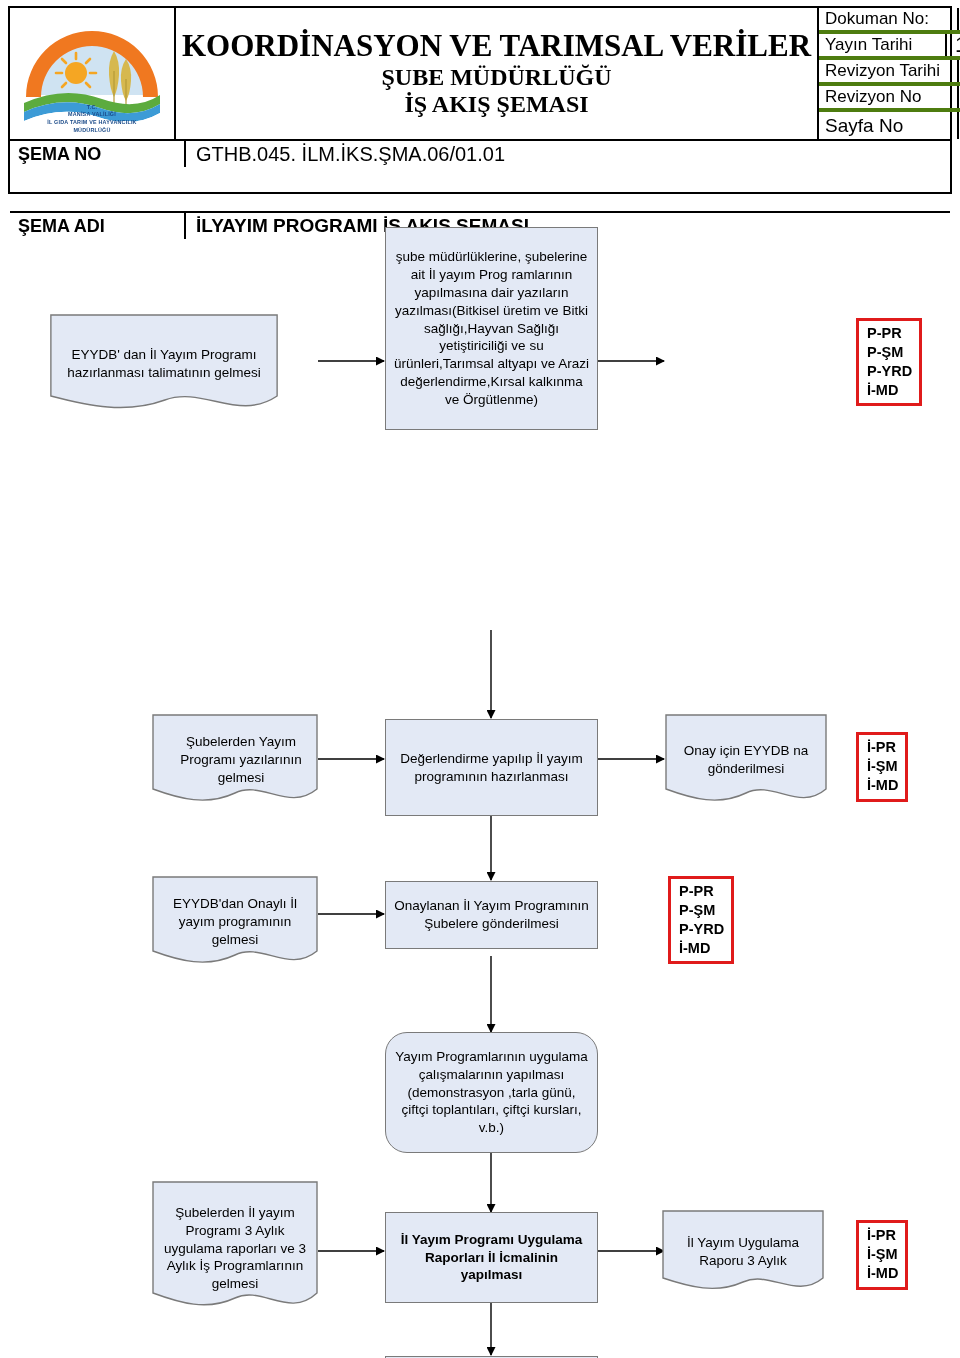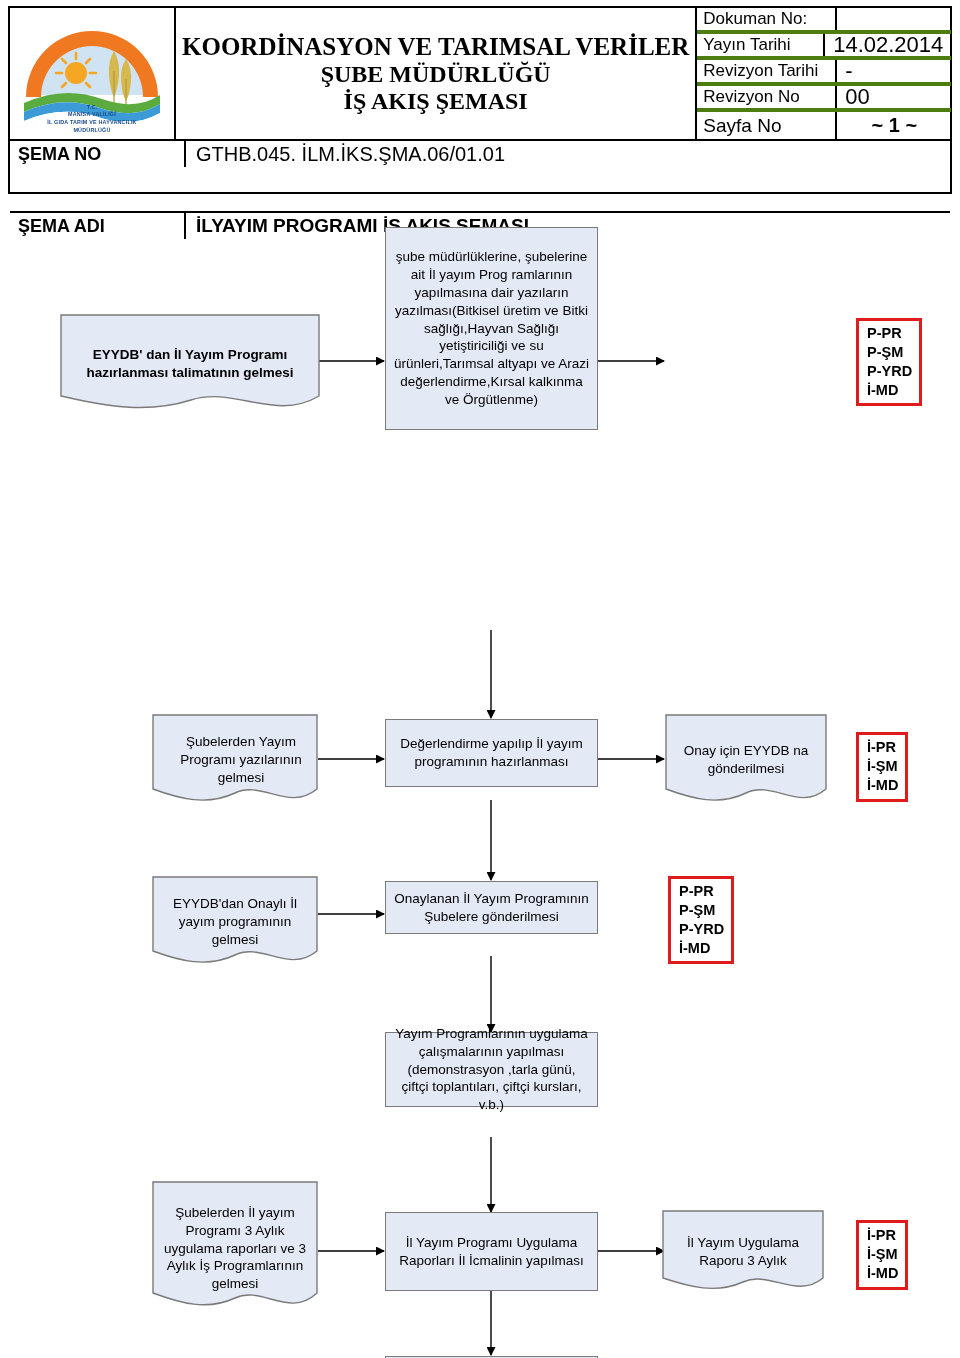--- a/index.html
+++ b/index.html
@@ -47,21 +47,21 @@
     box-sizing: border-box;
     display: flex;
     flex-direction: column;
     align-items: center;
     justify-content: center;
     padding: 4px 6px;
   }
   .doc-title-line {
     font-family: "Liberation Serif", serif;
     font-weight: bold;
-    font-size: 25px;
+    font-size: 31px;
     line-height: 1.12;
     letter-spacing: 0px;
     text-align: center;
     white-space: nowrap;
   }
   .doc-title-line.sub { font-size: 24px; }
 
   .hdr-meta-cell {
     width: 254px;
     box-sizing: border-box;
@@ -346,21 +346,21 @@
       <line x1="491" y1="1095" x2="491" y2="1159"></line>
     </g>
 
     <g stroke="#000" stroke-width="2" fill="none" data-name="offpage-connector-icon">
       <line x1="491" y1="1278" x2="491" y2="1318"></line>
       <path d="M457 1310 a38 30 0 0 0 68 0"></path>
       <path d="M457 1334 a38 30 0 0 0 68 0"></path>
     </g>
   </svg>
 
-  <div class="node doc" data-name="node-eyydb-talimat-input" style="left:60px; top:118px; width:260px; height:100px;font-weight:bold;">
+  <div class="node doc" data-name="node-eyydb-talimat-input" style="left:50px; top:118px; width:228px; height:100px;">
     <svg class="doc-bg" viewBox="0 0 260 100" preserveAspectRatio="none" data-name="document-shape-icon">
       <path d="M1,1 L259,1 L259,82 C215,108 175,72 131,86 C87,100 45,92 1,82 Z" fill="#e3e9f5" stroke="#7a7a7a" stroke-width="1.4" vector-effect="non-scaling-stroke"></path>
     </svg>
     <div class="doc-txt" data-name="node-label">EYYDB' dan İl Yayım Programı hazırlanması talimatının gelmesi</div>
   </div>
 
   <div class="node" data-name="node-sube-yazilari-process" style="left:385px; top:31px; width:213px; height:203px;">
     <span data-name="node-label">şube müdürlüklerine, şubelerine ait İl yayım Prog ramlarının yapılmasına dair yazıların yazılması(Bitkisel üretim ve Bitki sağlığı,Hayvan Sağlığı yetiştiriciliği ve su ürünleri,Tarımsal altyapı ve Arazi değerlendirme,Kırsal kalkınma ve Örgütlenme)</span>
   </div>
 
@@ -378,21 +378,21 @@
     [data-name="tag-box-row5"] { left: 856px; top: 1024px; }
   </style>
 
   <div class="node doc" data-name="node-subelerden-yayim-input" style="left:152px; top:518px; width:166px; height:92px;padding-left:12px;">
     <svg class="doc-bg" viewBox="0 0 166 92" preserveAspectRatio="none" data-name="document-shape-icon">
       <path d="M1,1 L165,1 L165,75 C137,98 110,66 83,79 C55,92 28,85 1,75 Z" fill="#e3e9f5" stroke="#7a7a7a" stroke-width="1.4" vector-effect="non-scaling-stroke"></path>
     </svg>
     <div class="doc-txt" data-name="node-label">Şubelerden Yayım Programı yazılarının gelmesi</div>
   </div>
 
-  <div class="node" data-name="node-degerlendirme-process" style="left:385px; top:523px; width:213px; height:68px;">
+  <div class="node" data-name="node-degerlendirme-process" style="left:385px; top:523px; width:213px; height:97px;">
     <span data-name="node-label">Değerlendirme yapılıp İl yayım programının hazırlanması</span>
   </div>
 
   <div class="node doc" data-name="node-onay-icin-eyydb-output" style="left:665px; top:518px; width:162px; height:92px;">
     <svg class="doc-bg" viewBox="0 0 162 92" preserveAspectRatio="none" data-name="document-shape-icon">
       <path d="M1,1 L161,1 L161,75 C134,98 108,66 81,79 C54,92 28,85 1,75 Z" fill="#e3e9f5" stroke="#7a7a7a" stroke-width="1.4" vector-effect="non-scaling-stroke"></path>
     </svg>
     <div class="doc-txt" data-name="node-label">Onay için EYYDB na gönderilmesi</div>
   </div>
 
@@ -402,43 +402,43 @@
     <div data-name="tag-line">İ-MD</div>
   </div>
 
   <div class="node doc" data-name="node-eyydb-onayli-input" style="left:152px; top:680px; width:166px; height:92px;">
     <svg class="doc-bg" viewBox="0 0 166 92" preserveAspectRatio="none" data-name="document-shape-icon">
       <path d="M1,1 L165,1 L165,75 C137,98 110,66 83,79 C55,92 28,85 1,75 Z" fill="#e3e9f5" stroke="#7a7a7a" stroke-width="1.4" vector-effect="non-scaling-stroke"></path>
     </svg>
     <div class="doc-txt" data-name="node-label">EYYDB'dan Onaylı İl yayım programının gelmesi</div>
   </div>
 
-  <div class="node" data-name="node-onaylanan-subelere-process" style="left:385px; top:685px; width:213px; height:53px;">
+  <div class="node" data-name="node-onaylanan-subelere-process" style="left:385px; top:685px; width:213px; height:68px;">
     <span data-name="node-label">Onaylanan İl Yayım Programının  Şubelere gönderilmesi</span>
   </div>
 
   <div class="tagbox" data-name="tag-box-row3">
     <div data-name="tag-line">P-PR</div>
     <div data-name="tag-line">P-ŞM</div>
     <div data-name="tag-line">P-YRD</div>
     <div data-name="tag-line">İ-MD</div>
   </div>
 
-  <div class="node" data-name="node-uygulama-calismalari-process" style="left:385px; top:836px; width:213px; height:75px;">
+  <div class="node" data-name="node-uygulama-calismalari-process" style="left:385px; top:836px; width:213px; height:121px;border-radius:22px;">
     <span data-name="node-label">Yayım Programlarının uygulama çalışmalarının yapılması (demonstrasyon ,tarla günü, çiftçi toplantıları, çiftçi kursları, v.b.)</span>
   </div>
 
   <div class="node doc" data-name="node-subelerden-3aylik-input" style="left:152px; top:985px; width:166px; height:135px;">
     <svg class="doc-bg" viewBox="0 0 166 135" preserveAspectRatio="none" data-name="document-shape-icon">
       <path d="M1,1 L165,1 L165,112 C137,138 110,104 83,117 C55,130 28,122 1,112 Z" fill="#e3e9f5" stroke="#7a7a7a" stroke-width="1.4" vector-effect="non-scaling-stroke"></path>
     </svg>
     <div class="doc-txt" data-name="node-label">Şubelerden İl yayım Programı 3 Aylık uygulama raporları ve 3 Aylık İş Programlarının gelmesi</div>
   </div>
 
-  <div class="node" data-name="node-il-icmal-process" style="left:385px; top:1016px; width:213px; height:79px;">
+  <div class="node" data-name="node-il-icmal-process" style="left:385px; top:1016px; width:213px; height:91px;font-weight:bold;">
     <span data-name="node-label">İl Yayım Programı Uygulama Raporları İl İcmalinin yapılması</span>
   </div>
 
   <div class="node doc" data-name="node-uygulama-raporu-output" style="left:662px; top:1014px; width:162px; height:84px;">
     <svg class="doc-bg" viewBox="0 0 162 84" preserveAspectRatio="none" data-name="document-shape-icon">
       <path d="M1,1 L161,1 L161,68 C134,90 108,60 81,72 C54,84 28,77 1,68 Z" fill="#e3e9f5" stroke="#7a7a7a" stroke-width="1.4" vector-effect="non-scaling-stroke"></path>
     </svg>
     <div class="doc-txt" data-name="node-label">İl Yayım Uygulama Raporu 3 Aylık</div>
   </div>
 

